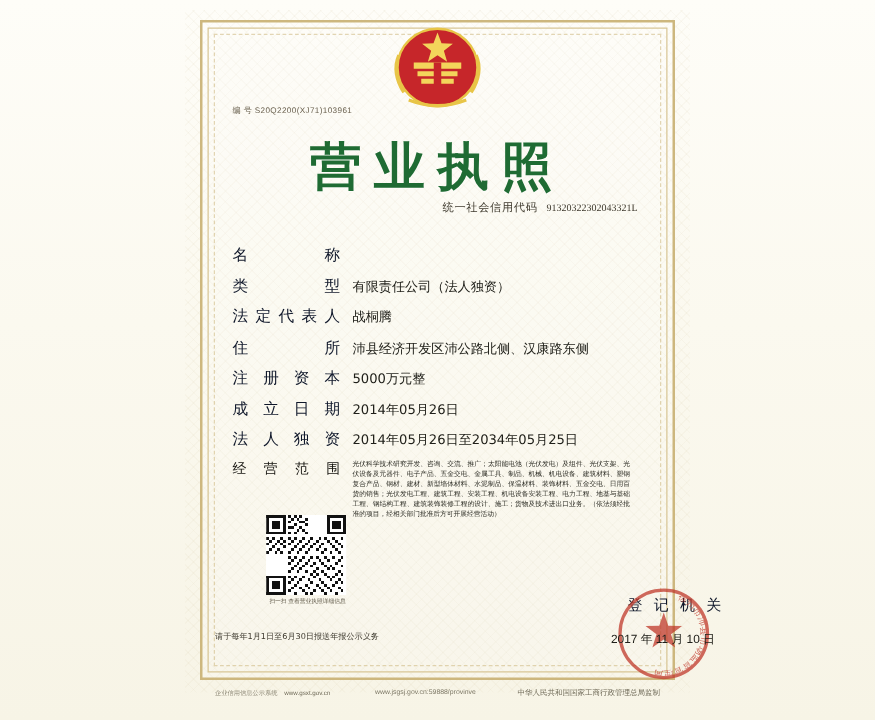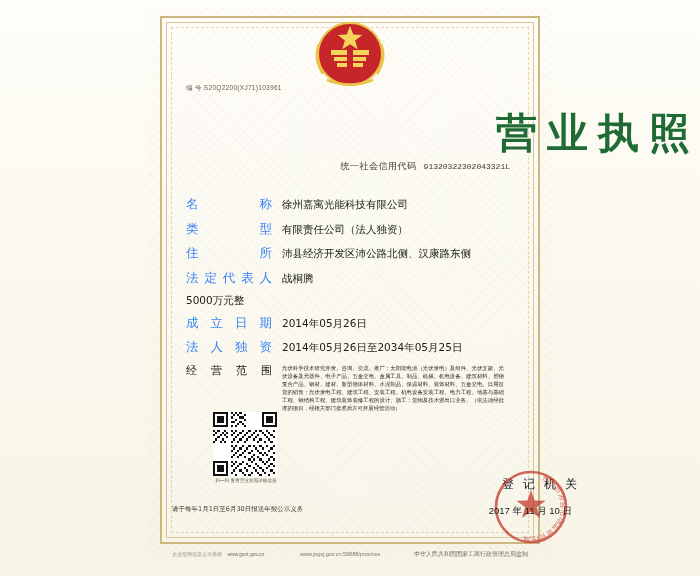--- a/index.html
+++ b/index.html
@@ -79,42 +79,42 @@
     font-size: 6.5px;
     color: #6b6250;
     letter-spacing: .3px;
     z-index: 5;
   }
 
   .title {
     position: absolute;
     top: 106px;
     left: 0; right: 0;
-    text-align: right;
+    text-align: center;
     font-family: "DejaVu Sans", sans-serif;
     font-weight: bold;
     font-size: 41px;
     letter-spacing: 10px;
     color: #1f6b33;
     text-shadow: 0 1px 0 rgba(255,255,255,0.6);
     z-index: 5;
   }
 
   .uscc {
     position: absolute;
     top: 160px;
     right: 190px;
     font-size: 9px;
     color: #3f3a2e;
     letter-spacing: .5px;
     z-index: 5;
     white-space: nowrap;
   }
   .uscc .uscc-value {
-    font-family: Liberation Mono, monospace;
+    font-family: Liberation Serif, serif;
     font-size: 8px;
     letter-spacing: 0;
     margin-left: 4px;
   }
 
   .fields {
     position: absolute;
     left: 186px;
     top: 196px;
     width: 330px;
@@ -122,21 +122,21 @@
   }
   .field-row {
     display: flex;
     align-items: baseline;
     margin-bottom: 7.5px;
   }
   .field-label {
     width: 96px;
     flex: 0 0 96px;
     font-size: 12.5px;
-    color: #3b82f6;
+    color: #0f172a;
     font-family: "DejaVu Sans", sans-serif;
     text-align: justify;
     text-align-last: justify;
     letter-spacing: 0;
     padding-right: 10px;
     box-sizing: border-box;
   }
   .field-value {
     font-size: 10.5px;
     color: #20201a;
@@ -292,35 +292,35 @@
   <div class="title">营业执照</div>
 
   <div class="uscc">
     <span>统一社会信用代码</span>
     <span class="uscc-value">91320322302043321L</span>
   </div>
 
   <div class="fields">
     <div class="field-row">
       <div class="field-label">名称</div>
-      <div class="field-value">徐州嘉寓光能科技有限公司</div>
     </div>
     <div class="field-row">
       <div class="field-label">类型</div>
       <div class="field-value">有限责任公司（法人独资）</div>
     </div>
     <div class="field-row">
+      <div class="field-label">法定代表人</div>
+      <div class="field-value">战桐腾</div>
+    </div>
+    <div class="field-row">
       <div class="field-label">住所</div>
       <div class="field-value">沛县经济开发区沛公路北侧、汉康路东侧</div>
     </div>
     <div class="field-row">
-      <div class="field-label">法定代表人</div>
-      <div class="field-value">战桐腾</div>
-    </div>
-    <div class="field-row">
+      <div class="field-label">注册资本</div>
       <div class="field-value">5000万元整</div>
     </div>
     <div class="field-row">
       <div class="field-label">成立日期</div>
       <div class="field-value">2014年05月26日</div>
     </div>
     <div class="field-row">
       <div class="field-label">法人独资</div>
       <div class="field-value">2014年05月26日至2034年05月25日</div>
     </div>

